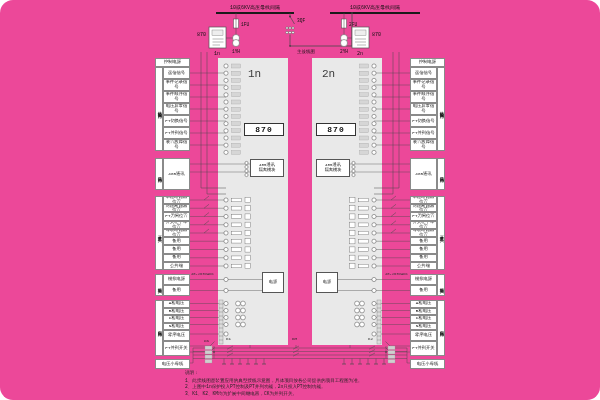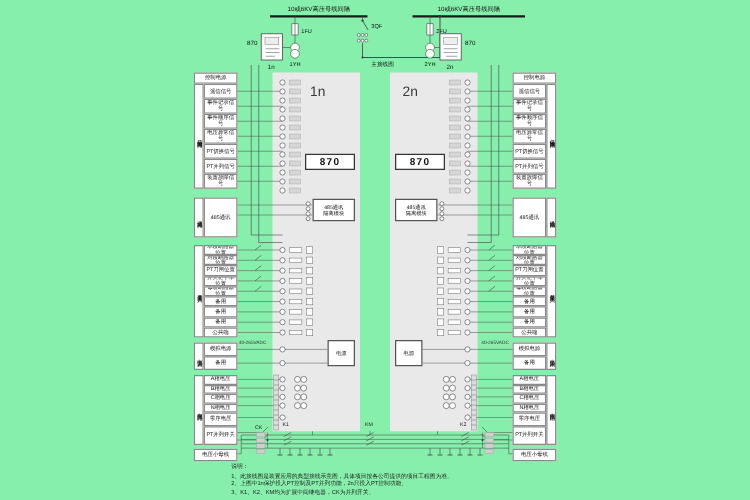--- a/index.html
+++ b/index.html
@@ -1,17 +1,17 @@
 <!DOCTYPE html>
 <html><head>
 <meta charset="utf-8">
 <style>
   html,body{margin:0;padding:0;background:#fff;}
-  .stage{position:relative;width:600px;height:400px;background:#86efac;
-         font-family:Liberation Sans, sans-serif;overflow:hidden;}
+  .stage{position:relative;width:600px;height:400px;background:#ec4899;
+         font-family:Liberation Mono, monospace;overflow:hidden;border-radius:13px;}
   .abs{position:absolute;}
   .panel{position:absolute;background:#e9e9e9;}
   .pname{position:absolute;font-size:11px;color:#3a3a3a;}
   .devbox{position:absolute;background:#fff;border:1.5px solid #333;
           display:flex;align-items:center;justify-content:center;
           font-size:8px;font-weight:bold;letter-spacing:1px;color:#111;box-sizing:border-box;}
   .smallbox{position:absolute;background:#fff;border:0.6px solid #555;box-sizing:border-box;
             display:flex;flex-direction:column;align-items:center;justify-content:center;
             font-size:4.2px;color:#111;line-height:1.2;text-align:center;}
   .grpcol{position:absolute;display:flex;flex-direction:column;box-sizing:border-box;}

